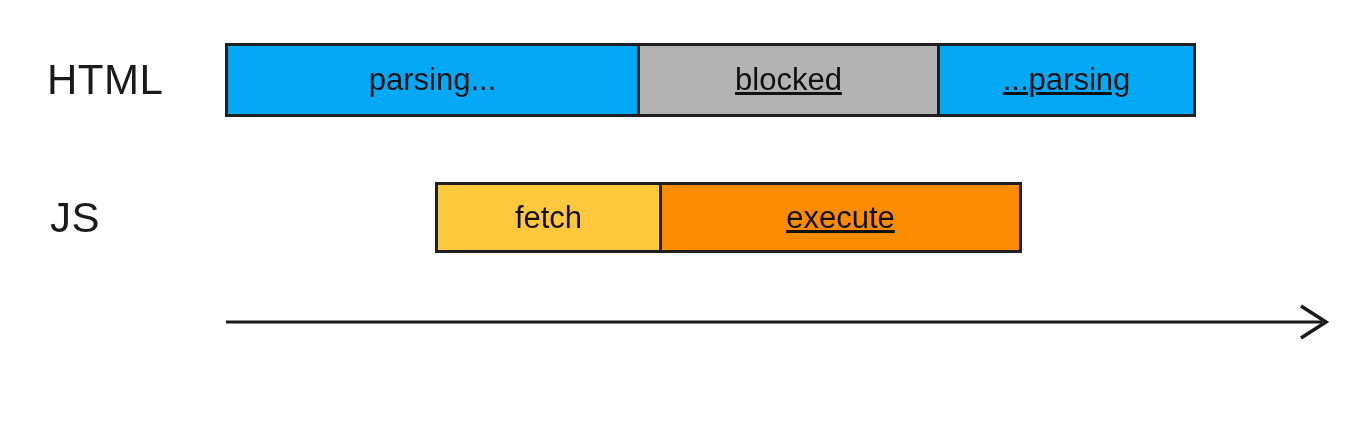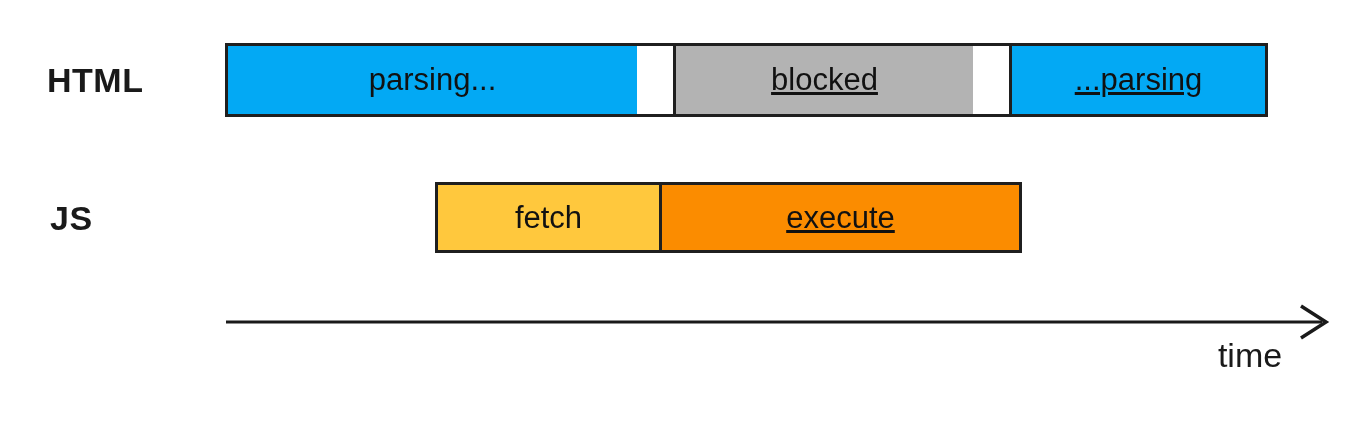--- a/index.html
+++ b/index.html
@@ -12,22 +12,22 @@
     position: relative;
     width: 1360px;
     height: 428px;
     background: #ffffff;
     overflow: hidden;
     color: #1a1a1a;
   }
   .row-label {
     position: absolute;
     transform: translateY(-50%);
-    font-size: 34px;
-    font-weight: 700;
+    font-size: 42px;
+    font-weight: 400;
     letter-spacing: 0.5px;
     color: #1a1a1a;
     white-space: nowrap;
   }
   .row-label.html { left: 47px; top: 80px; }
   .row-label.js   { left: 50px; top: 218px; text-align: right; }
   .bar {
     position: absolute;
     display: inline-flex;
     border: 3px solid #1f1f1f;
@@ -61,33 +61,32 @@
     color: #1a1a1a;
   }
 </style>
 </head>
 <body>
 
 <div class="canvas">
 
   <div class="row-label html">HTML</div>
 
-  <div class="bar" style="left: 225px; top: 43px; height: 68px; gap: 36px;">
+  <div class="bar" style="left: 225px; top: 43px; height: 68px;">
     <div class="seg" style="width: 409px; background: rgb(3, 169, 244);">parsing...</div>
     <div class="seg" style="width: 300px; background: rgb(179, 179, 179);">blocked</div>
     <div class="seg" style="width: 256px; background: rgb(3, 169, 244);">...parsing</div>
   </div>
 
   <div class="row-label js">JS</div>
 
   <div class="bar" style="left: 435px; top: 182px; height: 65px;">
     <div class="seg" style="width: 221px; background: rgb(255, 200, 61);">fetch</div>
     <div class="seg" style="width: 360px; background: rgb(251, 140, 0);">execute</div>
   </div>
 
   <svg class="axis-svg" viewBox="0 0 1120 50" xmlns="http://www.w3.org/2000/svg">
     <line x1="8" y1="24" x2="1104" y2="24" stroke="#1a1a1a" stroke-width="3"></line>
     <polyline points="1083,8 1108,24 1083,40" fill="none" stroke="#1a1a1a" stroke-width="3.5"></polyline>
   </svg>
 
-  <div class="axis-label">time</div>
 
 </div>
 
 </body></html>

